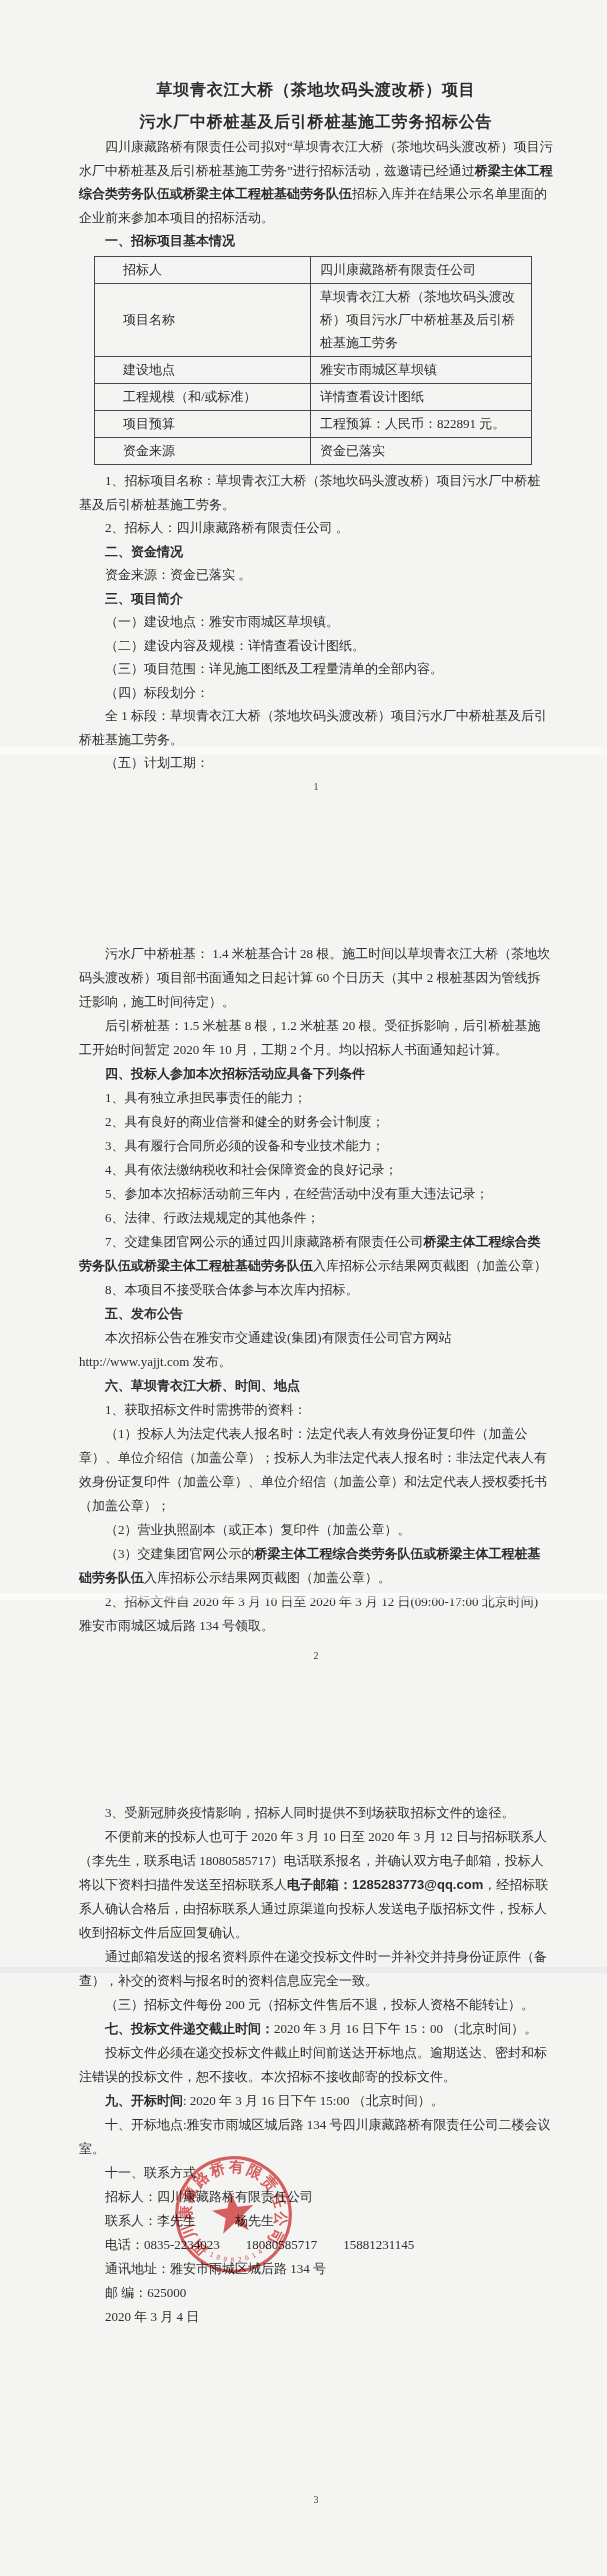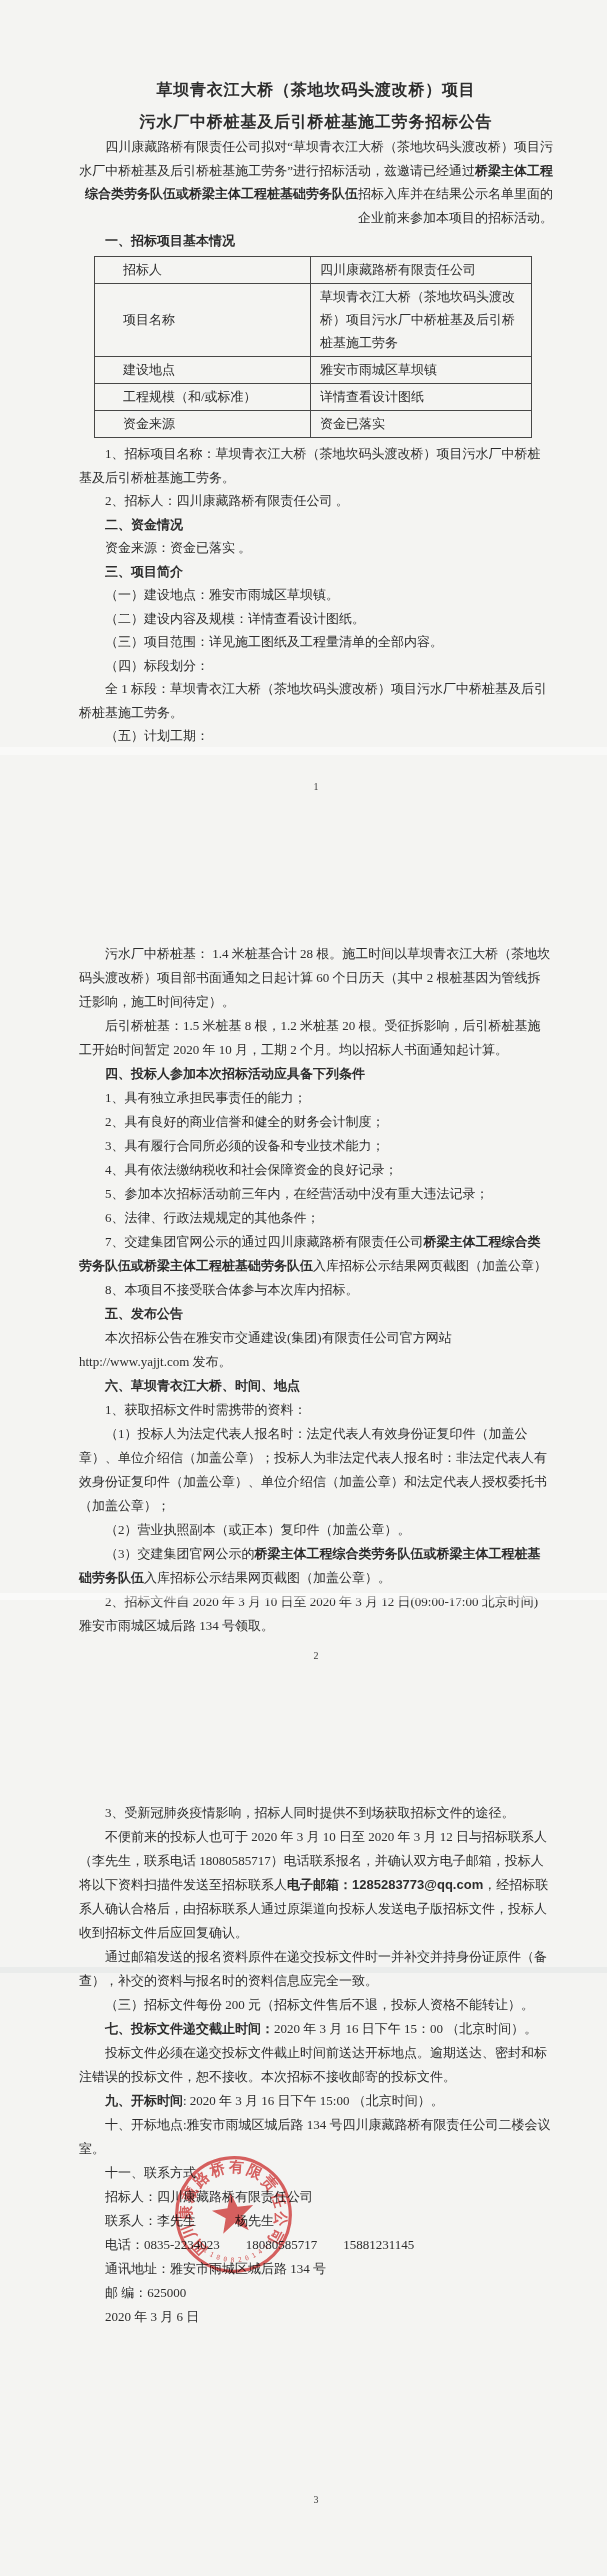--- a/index.html
+++ b/index.html
@@ -10,21 +10,21 @@
   #page1{top:0;height:865px;padding-top:76px;}
   #page2{top:865px;height:903px;padding-top:77px;}
   #page3{top:1768px;height:808px;padding-top:33px;}
   p.para{margin:0;text-indent:2em;font-size:13px;line-height:23.5px;}
   #page2 p.para,#page3 p.para{line-height:24px;}
   .h{font-weight:700;font-family:"Liberation Sans","DejaVu Sans",sans-serif;}
   span.b{font-weight:700;font-family:"Liberation Sans","DejaVu Sans",sans-serif;}
   p.title{margin:0;text-indent:0;text-align:center;font-weight:700;font-size:16px;
           line-height:27px;letter-spacing:0.8px;}
   #title2{margin-top:5.3px;}
-  .intro{margin-top:11.4px;text-align:right;}
+  .intro{margin-top:11.4px;}
   .sec-h{margin-top:1.5px;}
   table.info{border-collapse:collapse;margin:3px 0 4.6px 15px;width:438px;table-layout:fixed;}
   table.info td{border:0.8px solid #474747;font-size:13px;vertical-align:middle;}
   table.info td.lab{width:172px;padding:0 15px 0 28px;}
   table.info td.val{padding:1.5px 6px 1.5px 9px;line-height:23px;}
   table.info tr{height:27px;}
   table.info tr.tall{height:53px;}
   .pagenum{position:absolute;left:79px;width:474px;text-align:center;
            font-size:10px;color:#3c3c3c;line-height:10.6px;}
   #pn1{top:782px;} #pn2{top:1651px;} #pn3{top:2495px;}
@@ -62,20 +62,24 @@
           <td class="lab">项目名称</td>
           <td class="val">草坝青衣江大桥（茶地坎码头渡改桥）项目污水厂中桥桩基及后引桥桩基施工劳务</td>
         </tr>
         <tr>
           <td class="lab">建设地点</td>
           <td class="val">雅安市雨城区草坝镇</td>
         </tr>
         <tr>
           <td class="lab">工程规模（和/或标准）</td>
           <td class="val">详情查看设计图纸</td>
+        </tr>
+        <tr>
+          <td class="lab">项目预算</td>
+          <td class="val">工程预算：人民币：822891 元。</td>
         </tr>
         <tr>
           <td class="lab">资金来源</td>
           <td class="val">资金已落实</td>
         </tr>
       </tbody>
     </table>
 
     <p class="para"><span>1、招标项目名称：草坝青衣江大桥（茶地坎码头渡改桥）项目污水厂中桥桩基及后引桥桩基施工劳务。</span></p>
     <p class="para"><span>2、招标人：四川康藏路桥有限责任公司 。</span></p>
@@ -120,21 +124,21 @@
     <p class="para"><span class="b">七、投标文件递交截止时间：</span><span>2020 年 3 月 16 日下午 15：00 （北京时间）。</span></p>
     <p class="para"><span>投标文件必须在递交投标文件截止时间前送达开标地点。逾期送达、密封和标注错误的投标文件，恕不接收。本次招标不接收邮寄的投标文件。</span></p>
     <p class="para"><span class="b">九、开标时间</span><span>: 2020 年 3 月 16 日下午 15:00 （北京时间）。</span></p>
     <p class="para"><span>十、开标地点:雅安市雨城区城后路 134 号四川康藏路桥有限责任公司二楼会议室。</span></p>
     <p class="para"><span>十一、联系方式</span></p>
     <p class="para"><span>招标人：四川康藏路桥有限责任公司</span></p>
     <p class="para"><span>联系人：李先生　　　杨先生</span></p>
     <p class="para"><span>电话：0835-2234023　　18080585717　　15881231145</span></p>
     <p class="para"><span>通讯地址：雅安市雨城区城后路 134 号</span></p>
     <p class="para"><span>邮 编：625000</span></p>
-    <p class="para"><span>2020 年 3 月 6 日</span></p>
+    <p class="para"><span>2020 年 3 月 4 日</span></p>
   </div>
 
   <svg class="seal" viewBox="-100 -100 200 200">
     <circle class="ring" cx="0" cy="0" r="88"></circle>
     <polygon class="star" points="0,-34 7.9,-10.9 32.3,-10.5 12.8,4.2 20,27.5 0,13.5 -20,27.5 -12.8,4.2 -32.3,-10.5 -7.9,-10.9"></polygon>
     <g class="seal-chars">
         <text transform="rotate(-126) translate(0,-66)" text-anchor="middle" class="seal-char">四</text>
         <text transform="rotate(-103.0909090909091) translate(0,-66)" text-anchor="middle" class="seal-char">川</text>
         <text transform="rotate(-80.18181818181819) translate(0,-66)" text-anchor="middle" class="seal-char">康</text>
         <text transform="rotate(-57.272727272727266) translate(0,-66)" text-anchor="middle" class="seal-char">藏</text>

